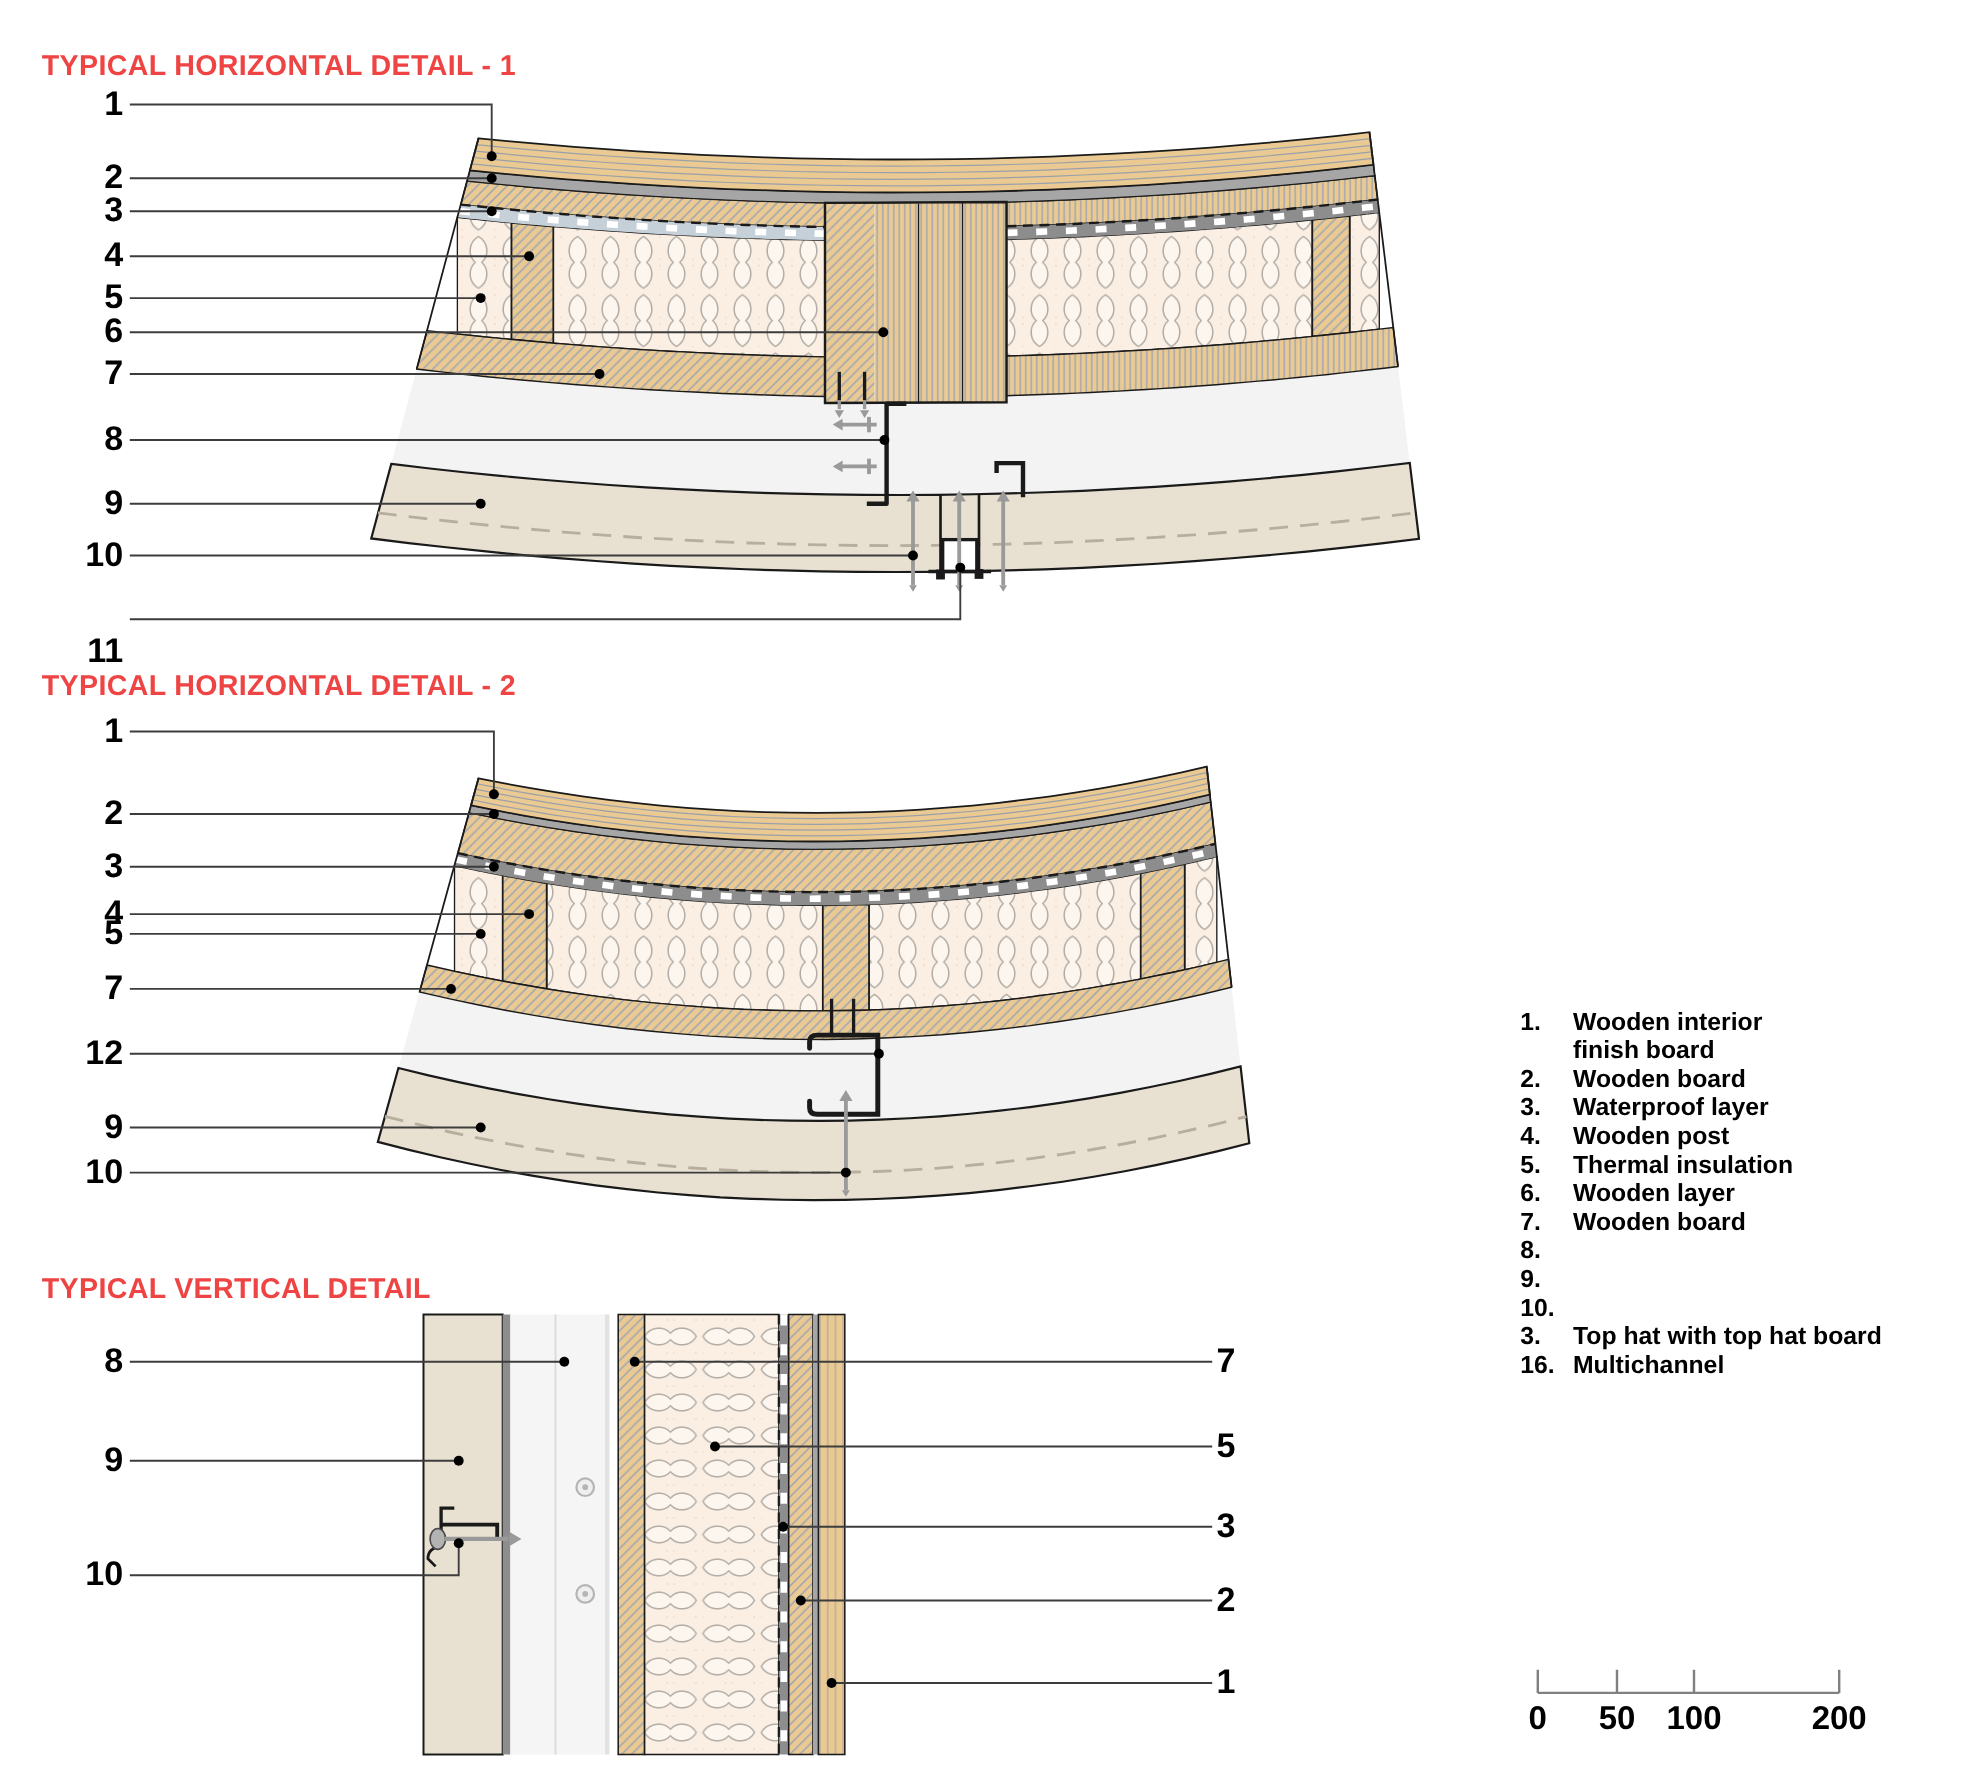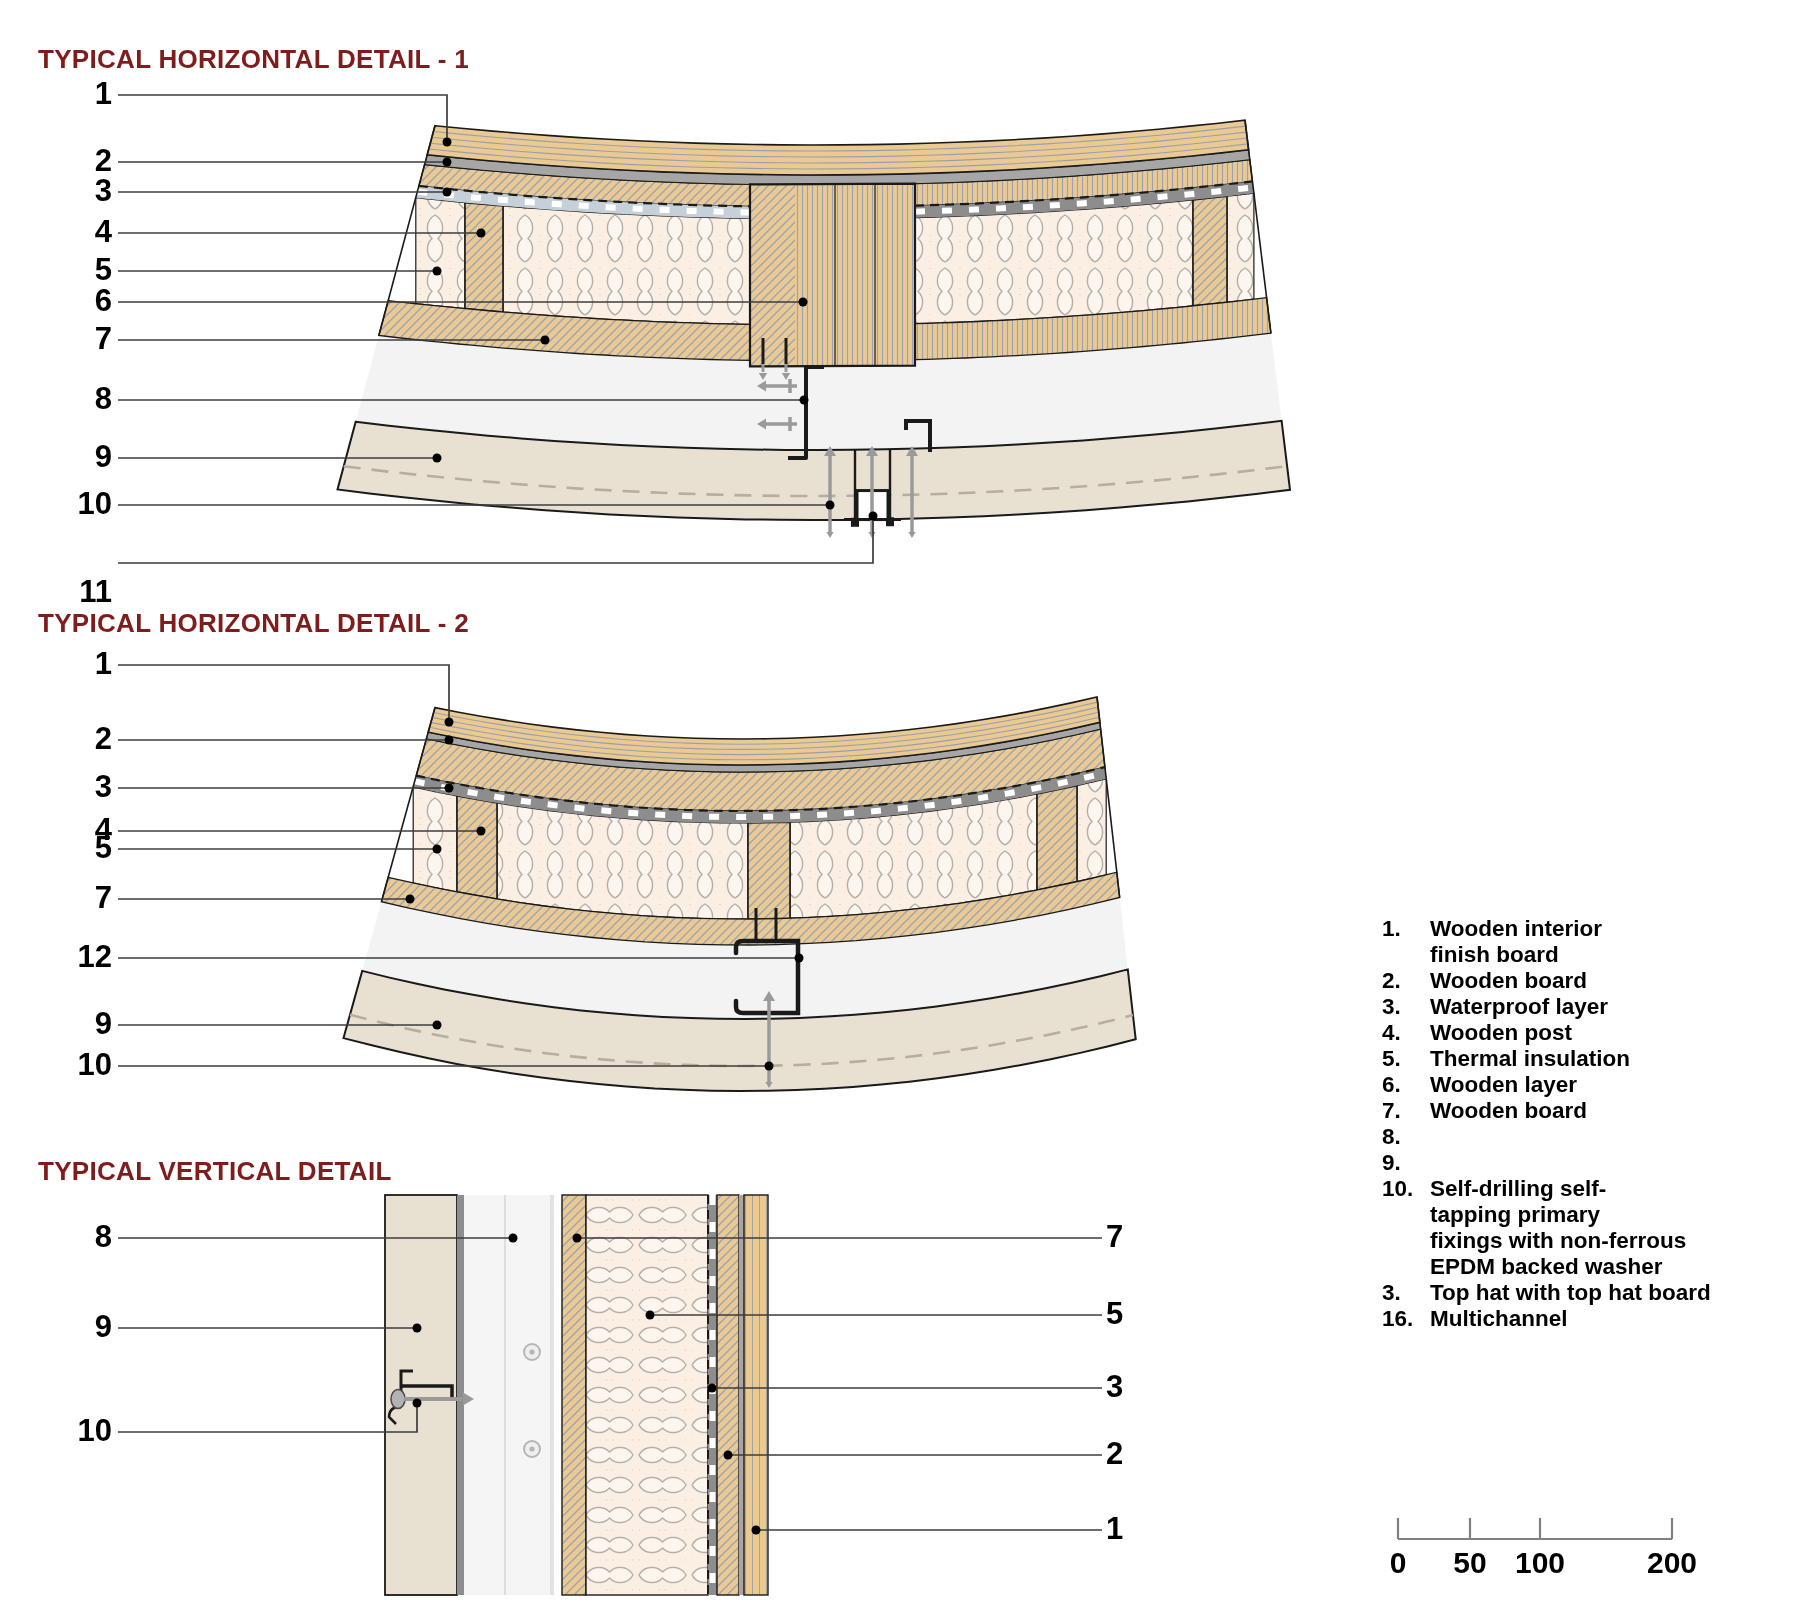--- a/index.html
+++ b/index.html
@@ -1,19 +1,19 @@
 <!DOCTYPE html>
 <html><head>
 <meta charset="utf-8">
 <style>
   html,body{margin:0;padding:0;background:#fff;}
   .page{position:relative;width:1800px;height:1605px;background:#ffffff;
         font-family:"Liberation Sans",sans-serif;overflow:hidden;}
   #drawing{position:absolute;left:0;top:0;}
-  .title{position:absolute;font-weight:bold;font-size:26px;color:#7f1d1d;letter-spacing:.3px;white-space:nowrap;}
+  .title{position:absolute;font-weight:bold;font-size:26px;color:#ef4444;letter-spacing:.3px;white-space:nowrap;}
   .callout{position:absolute;font-weight:bold;font-size:31px;color:#000;transform:translateY(-54%);line-height:1;}
   .callout.left{left:4px;width:108px;text-align:right;}
   .callout.right{left:1106px;}
   .legend{position:absolute;left:1382px;top:916px;width:410px;}
   .legend-row{display:grid;grid-template-columns:46px 1fr;column-gap:2px;
               font-size:22.5px;font-weight:bold;color:#000;line-height:26px;margin:0;}
   .legend-num{text-align:left;}
   .legend-text{white-space:pre-line;}
   .scale-label{position:absolute;font-size:30px;font-weight:bold;color:#000;transform:translateX(-50%);}
 </style>
@@ -265,24 +265,20 @@
         <span class="legend-text">Wooden board</span>
       </div>
       <div class="legend-row">
         <span class="legend-num">8.</span>
       </div>
       <div class="legend-row">
         <span class="legend-num">9.</span>
       </div>
       <div class="legend-row">
         <span class="legend-num">10.</span>
-        <span class="legend-text">Self-drilling self-
-tapping primary
-fixings with non-ferrous
-EPDM backed washer</span>
       </div>
       <div class="legend-row">
         <span class="legend-num">3.</span>
         <span class="legend-text">Top hat with top hat board</span>
       </div>
       <div class="legend-row">
         <span class="legend-num">16.</span>
         <span class="legend-text">Multichannel</span>
       </div>
     </div>

